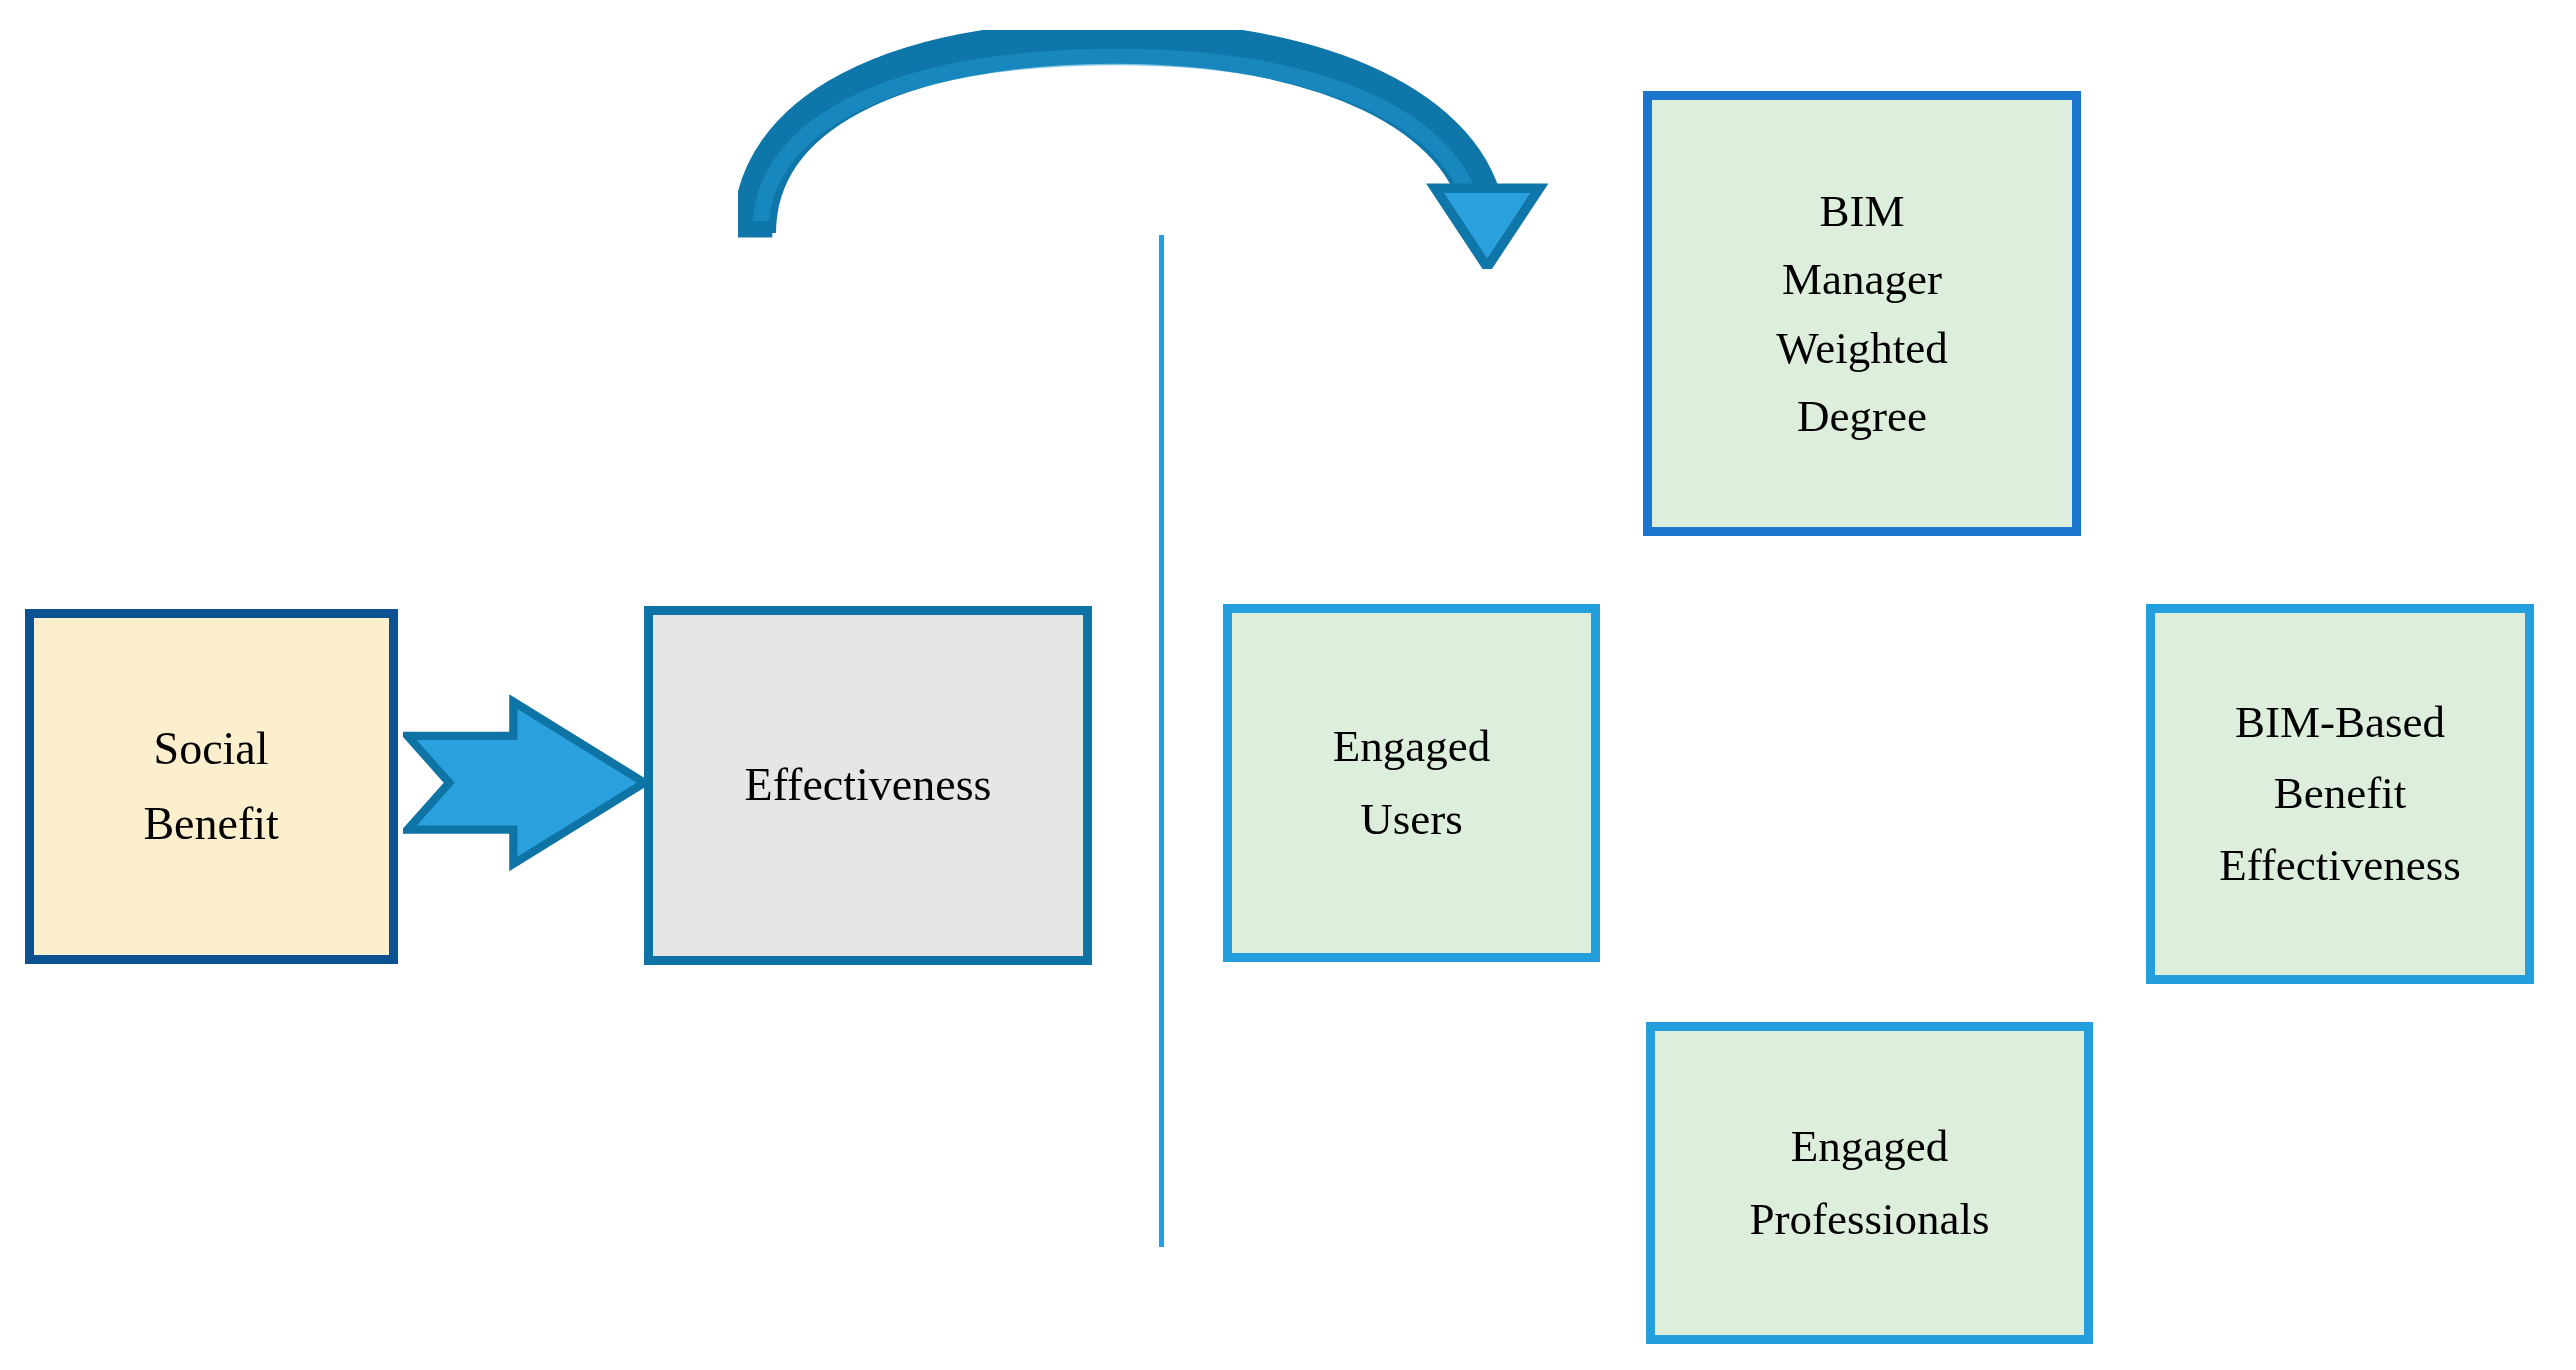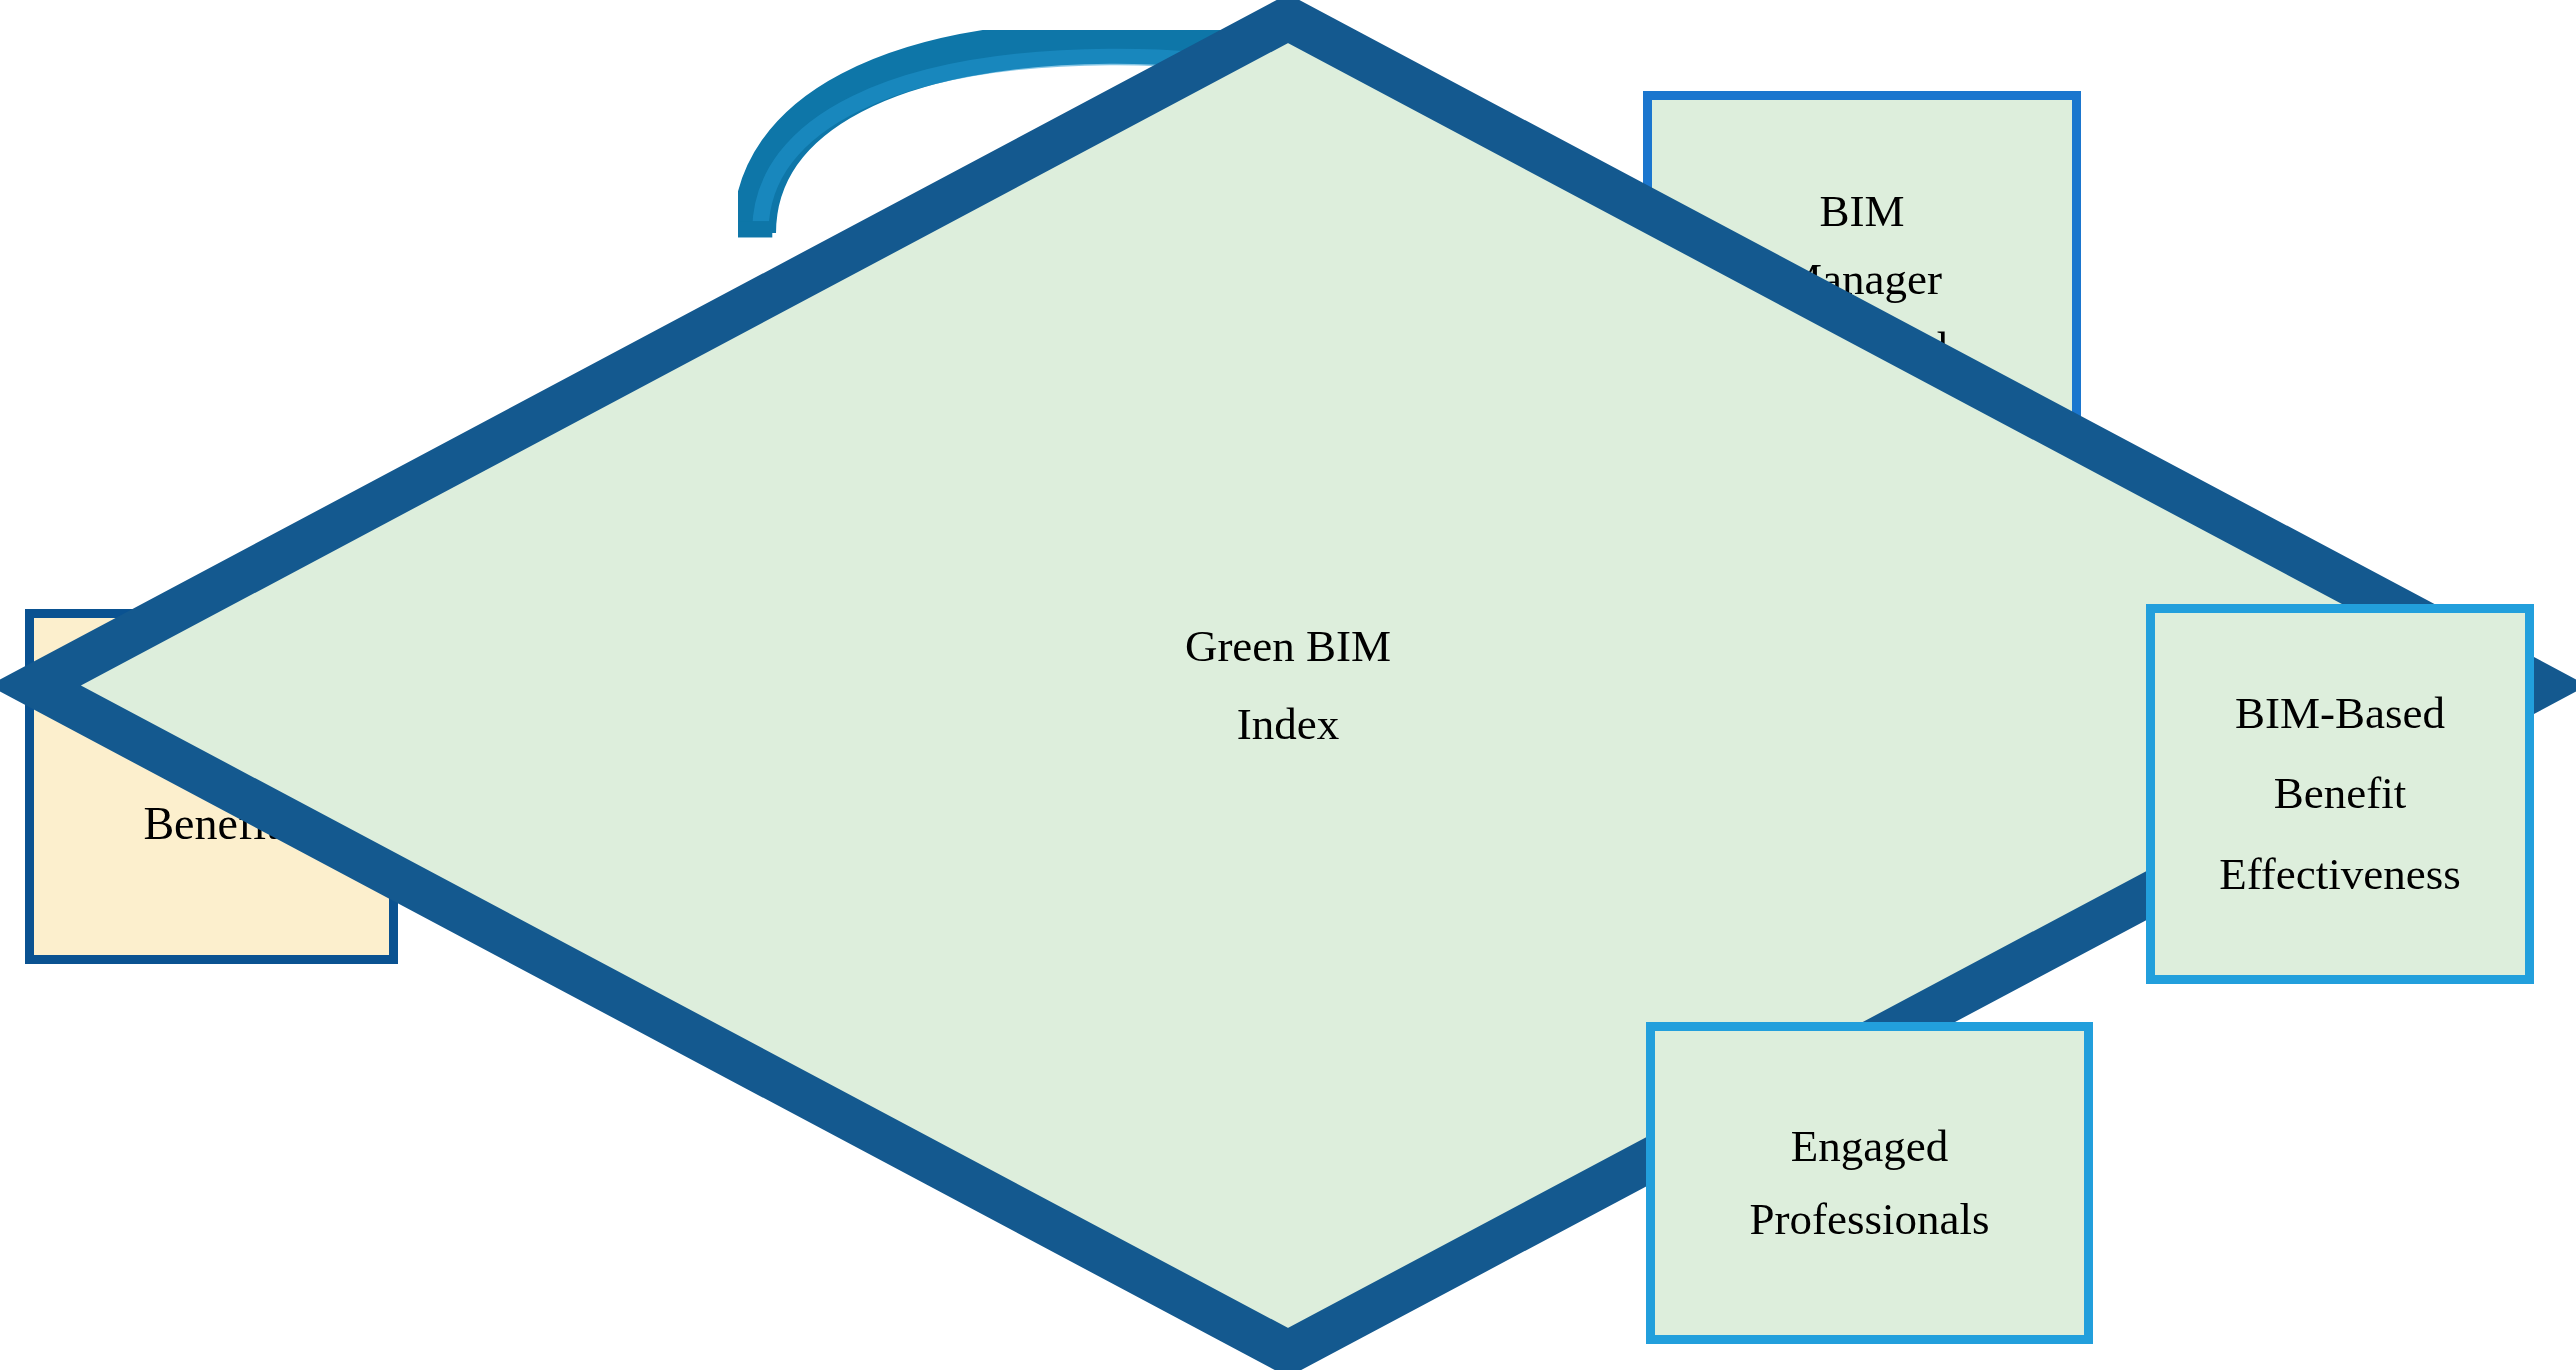--- a/index.html
+++ b/index.html
@@ -80,21 +80,20 @@
   
   #node-bim-based-network-participants {
     left: 2146px;
     top: 604px;
     width: 388px;
     height: 380px;
     background: #DDEEDC;
     border: 9.7px solid #229FDC;
     font-size: 45px;
     line-height: 1.58;
-    gap: 9px;
   }
 
   
   #node-engaged-professionals {
     left: 1646px;
     top: 1022px;
     width: 447px;
     height: 322px;
     background: #DDEEDC;
     border: 9.7px solid #229FDC;
@@ -200,29 +199,20 @@
     <span class="line">Users</span>
   </div>
 
   <div class="node" id="node-bim-manager-weighted-degree">
     <span class="line">BIM</span>
     <span class="line">Manager</span>
     <span class="line">Weighted</span>
     <span class="line">Degree</span>
   </div>
 
-  <div id="node-green-bim-index">
-    <svg class="diamond-svg" viewBox="0 0 592 592" preserveAspectRatio="none">
-      <polygon points="296,8 584,296 296,584 8,296" fill="#DDEEDC" stroke="#14598F" stroke-width="15" stroke-linejoin="miter"></polygon>
-    </svg>
-    <div class="diamond-text">
-      <span class="line">Green BIM</span>
-      <span class="line">Index</span>
-    </div>
-  </div>
 
   <div class="node" id="node-bim-based-network-participants">
     <span class="line">BIM-Based</span>
     <span class="line">Benefit</span>
     <span class="line">Effectiveness</span>
   </div>
 
   <div class="node" id="node-engaged-professionals">
     <span class="line">Engaged</span>
     <span class="line">Professionals</span>

